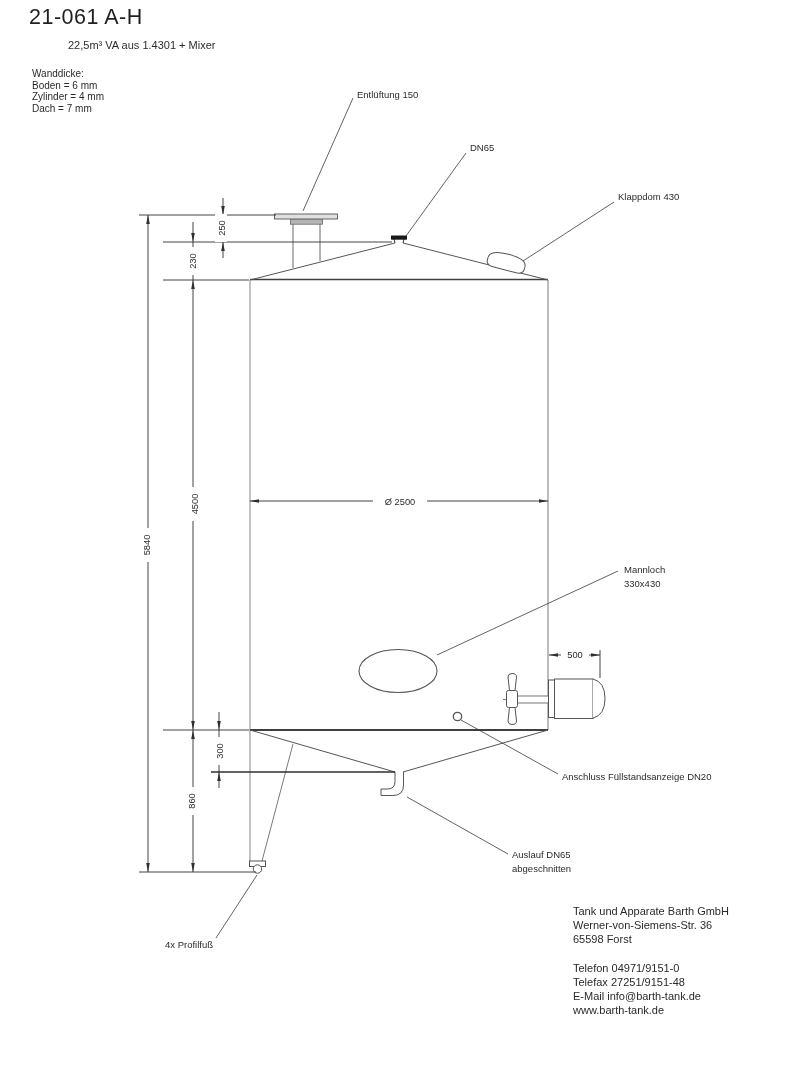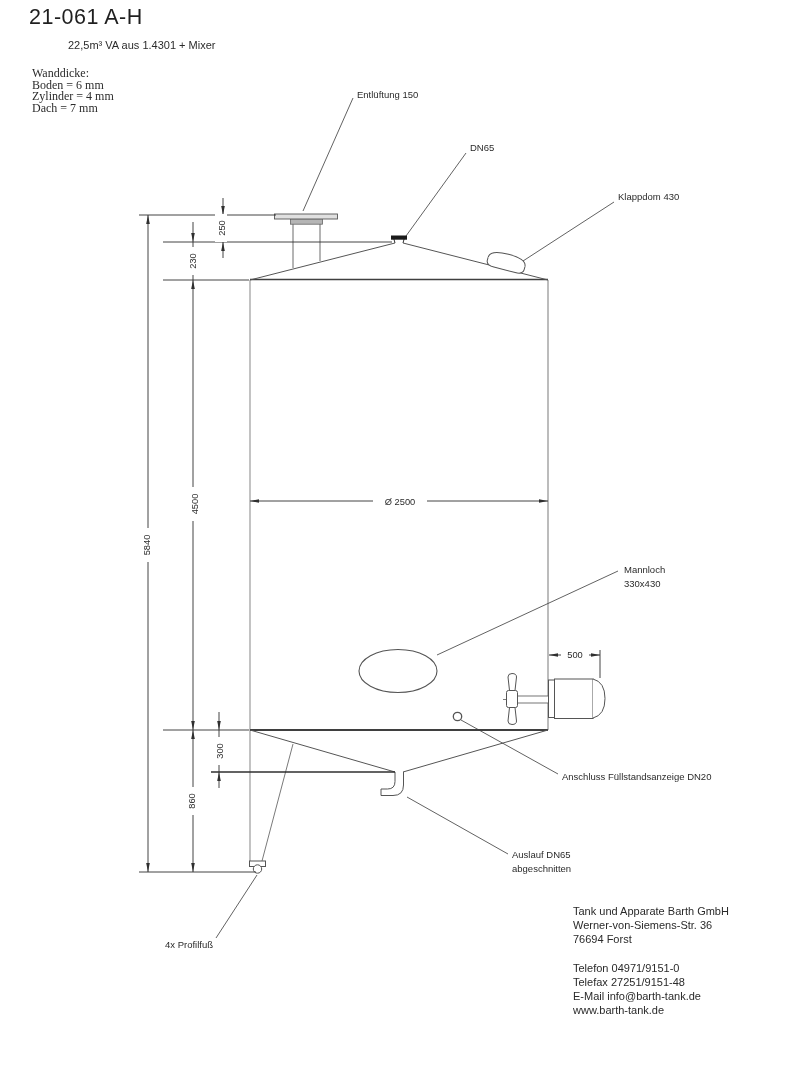--- a/index.html
+++ b/index.html
@@ -1,21 +1,21 @@
 <!DOCTYPE html>
 <html><head>
 <meta charset="utf-8">
 <style>
   html,body{margin:0;padding:0;background:#ffffff;}
   #page{position:relative;width:790px;height:1080px;background:#ffffff;overflow:hidden;
         font-family:"Liberation Sans", sans-serif;color:#2b2b2b;}
   .abs{position:absolute;}
   #title{left:29px;top:5px;font-size:21.5px;letter-spacing:.5px;color:#1f1f1f;}
   #subtitle{left:32px;top:39px;font-size:11px;margin-left:36px;}
-  #wanddicke{left:32px;top:68px;font-size:12px;line-height:11.5px;font-family:Liberation Serif, serif;}
+  #wanddicke{left:32px;top:68px;font-size:10px;line-height:11.5px;}
   #company{left:573px;top:904px;font-size:11px;line-height:14.2px;color:#2a2a2a;}
   #company .gap{height:14px;}
   svg text{font-family:"Liberation Sans", sans-serif;fill:#2b2b2b;}
   .dimtxt{font-size:9.3px;}
   .lbltxt{font-size:9.5px;}
 </style>
 </head>
 <body>
 
 <div id="page">
@@ -172,21 +172,21 @@
     <text class="lbltxt" x="624" y="587">330x430</text>
     <text class="lbltxt" x="562" y="780">Anschluss Füllstandsanzeige DN20</text>
     <text class="lbltxt" x="512" y="858">Auslauf DN65</text>
     <text class="lbltxt" x="512" y="872">abgeschnitten</text>
     <text class="lbltxt" x="165" y="948">4x Profilfuß</text>
   </svg>
 
   <div class="abs" id="company">
     <div>Tank und Apparate Barth GmbH</div>
     <div>Werner-von-Siemens-Str. 36</div>
-    <div>76694 Forst</div>
+    <div>65598 Forst</div>
     <div class="gap"></div>
     <div>Telefon 04971/9151-0</div>
     <div>Telefax 27251/9151-48</div>
     <div>E-Mail info@barth-tank.de</div>
     <div>www.barth-tank.de</div>
   </div>
 
 </div>
 
 </body></html>

